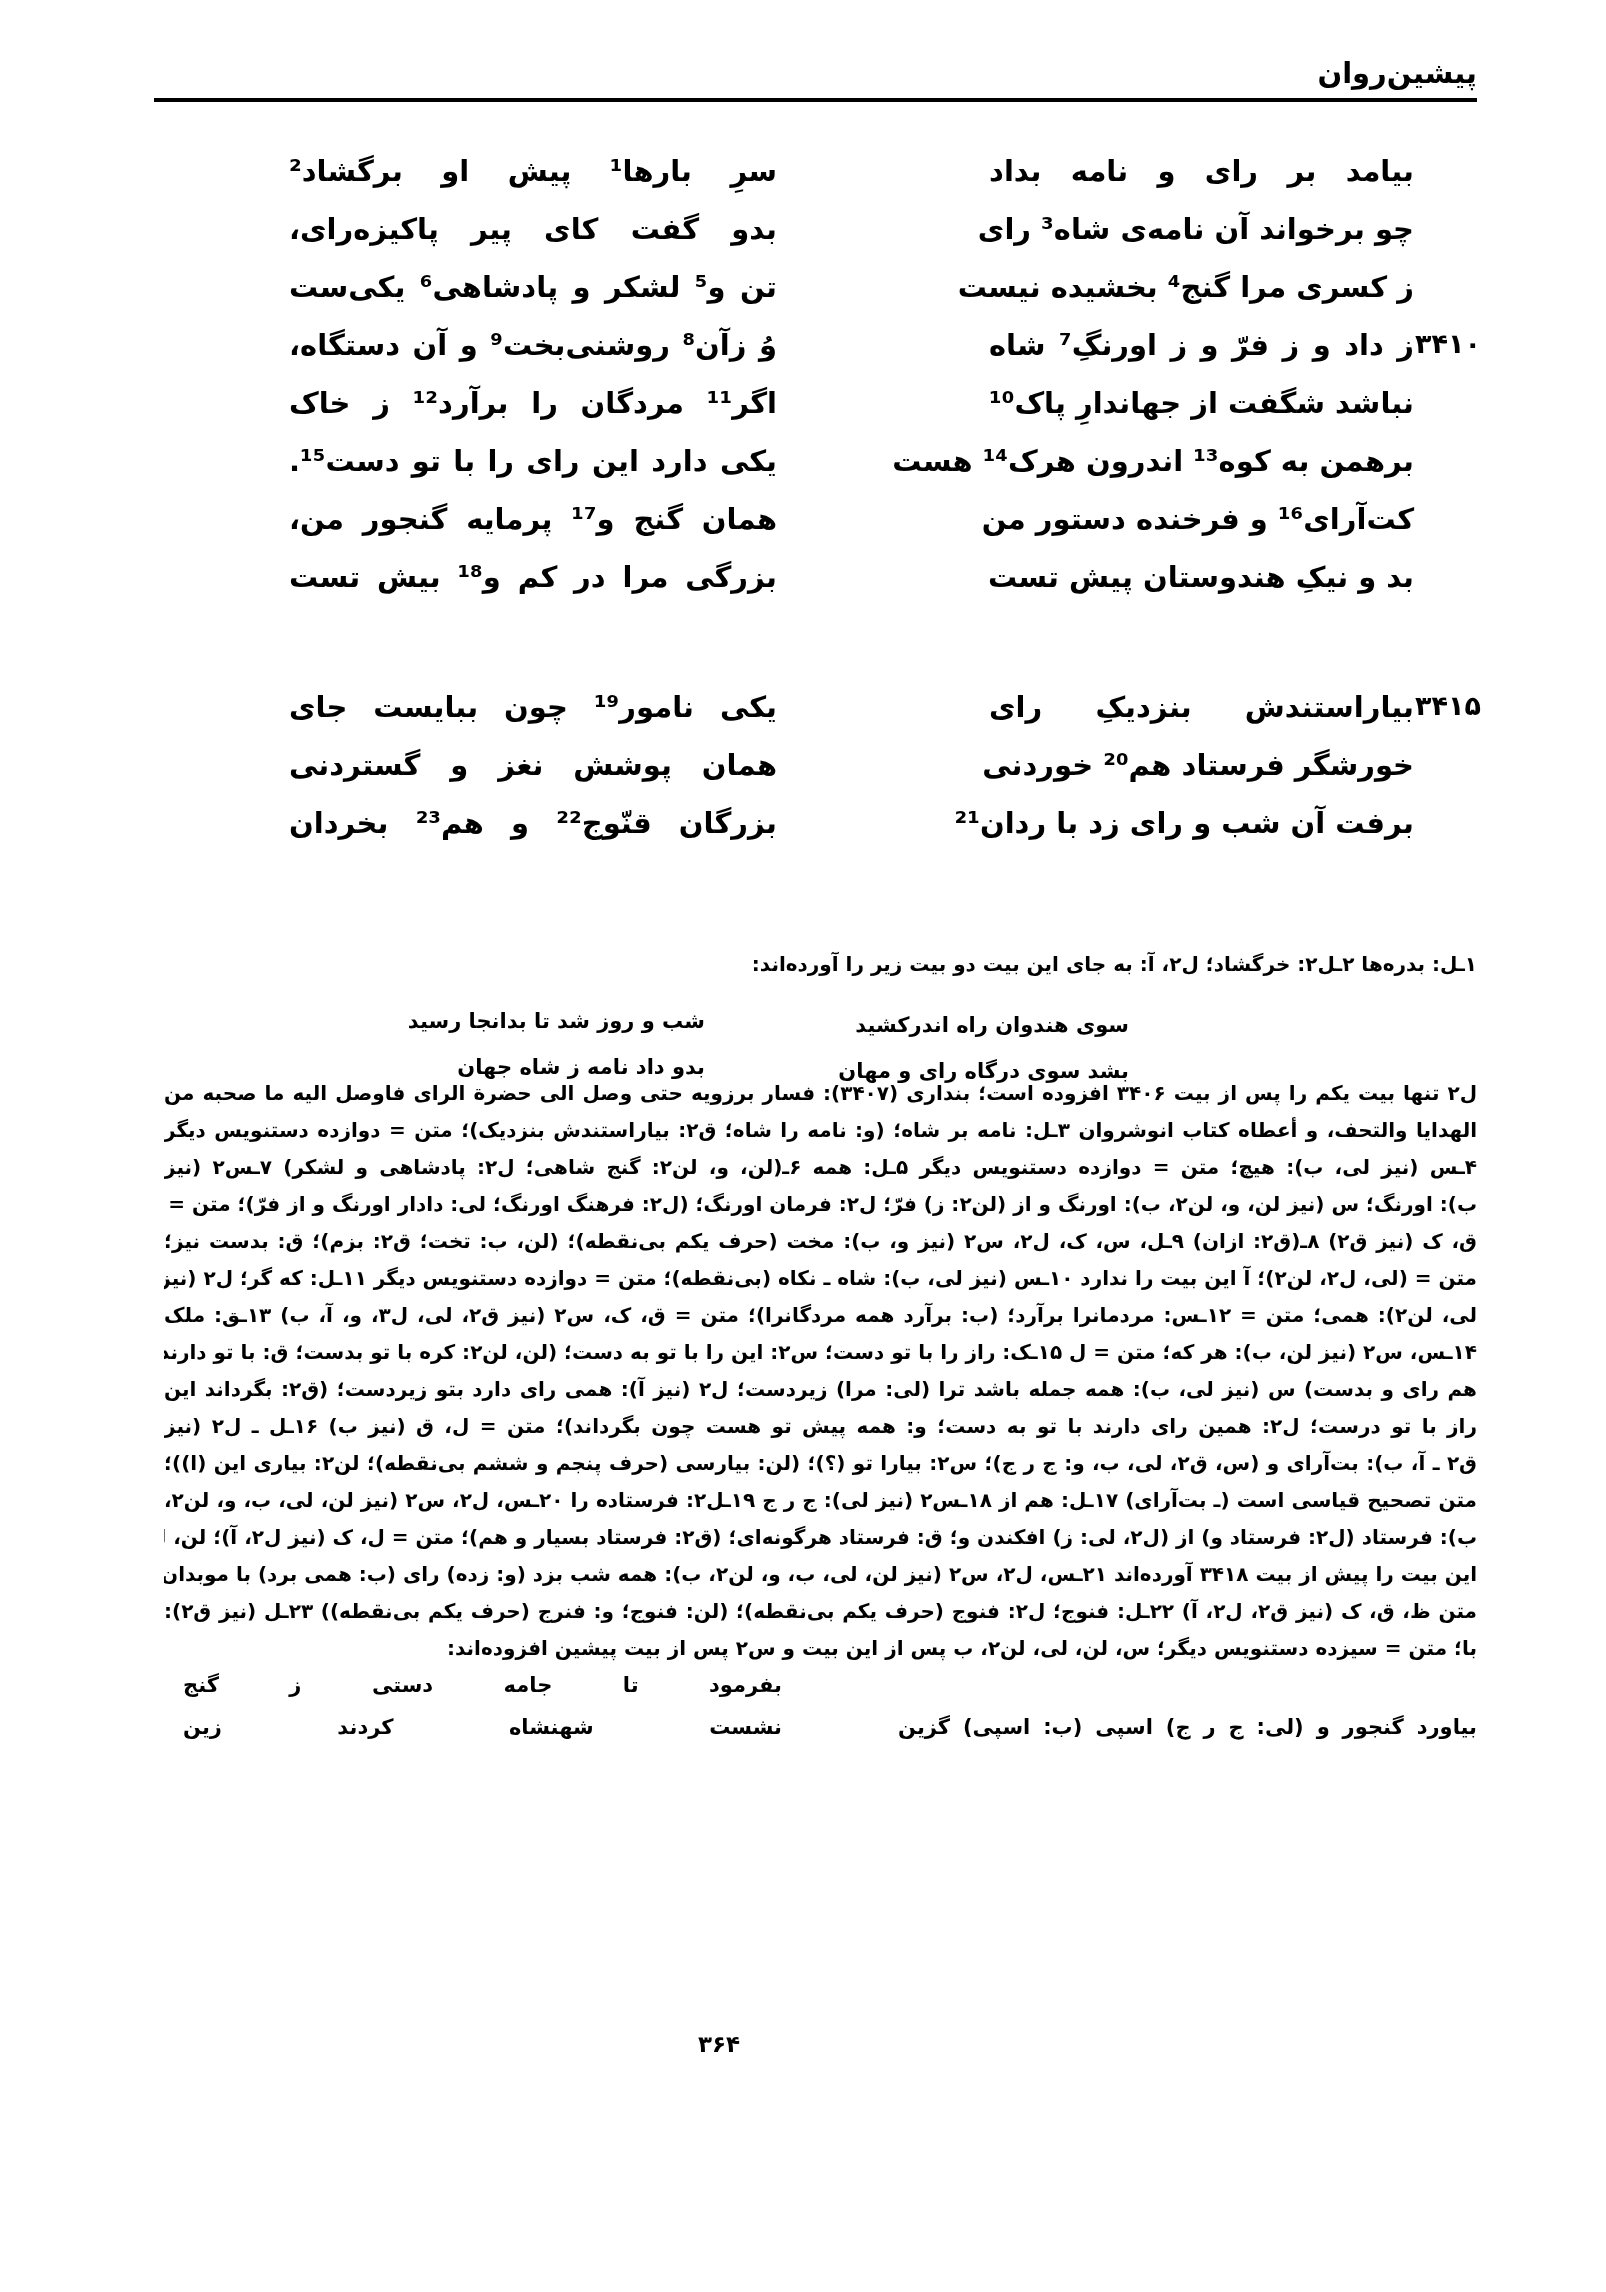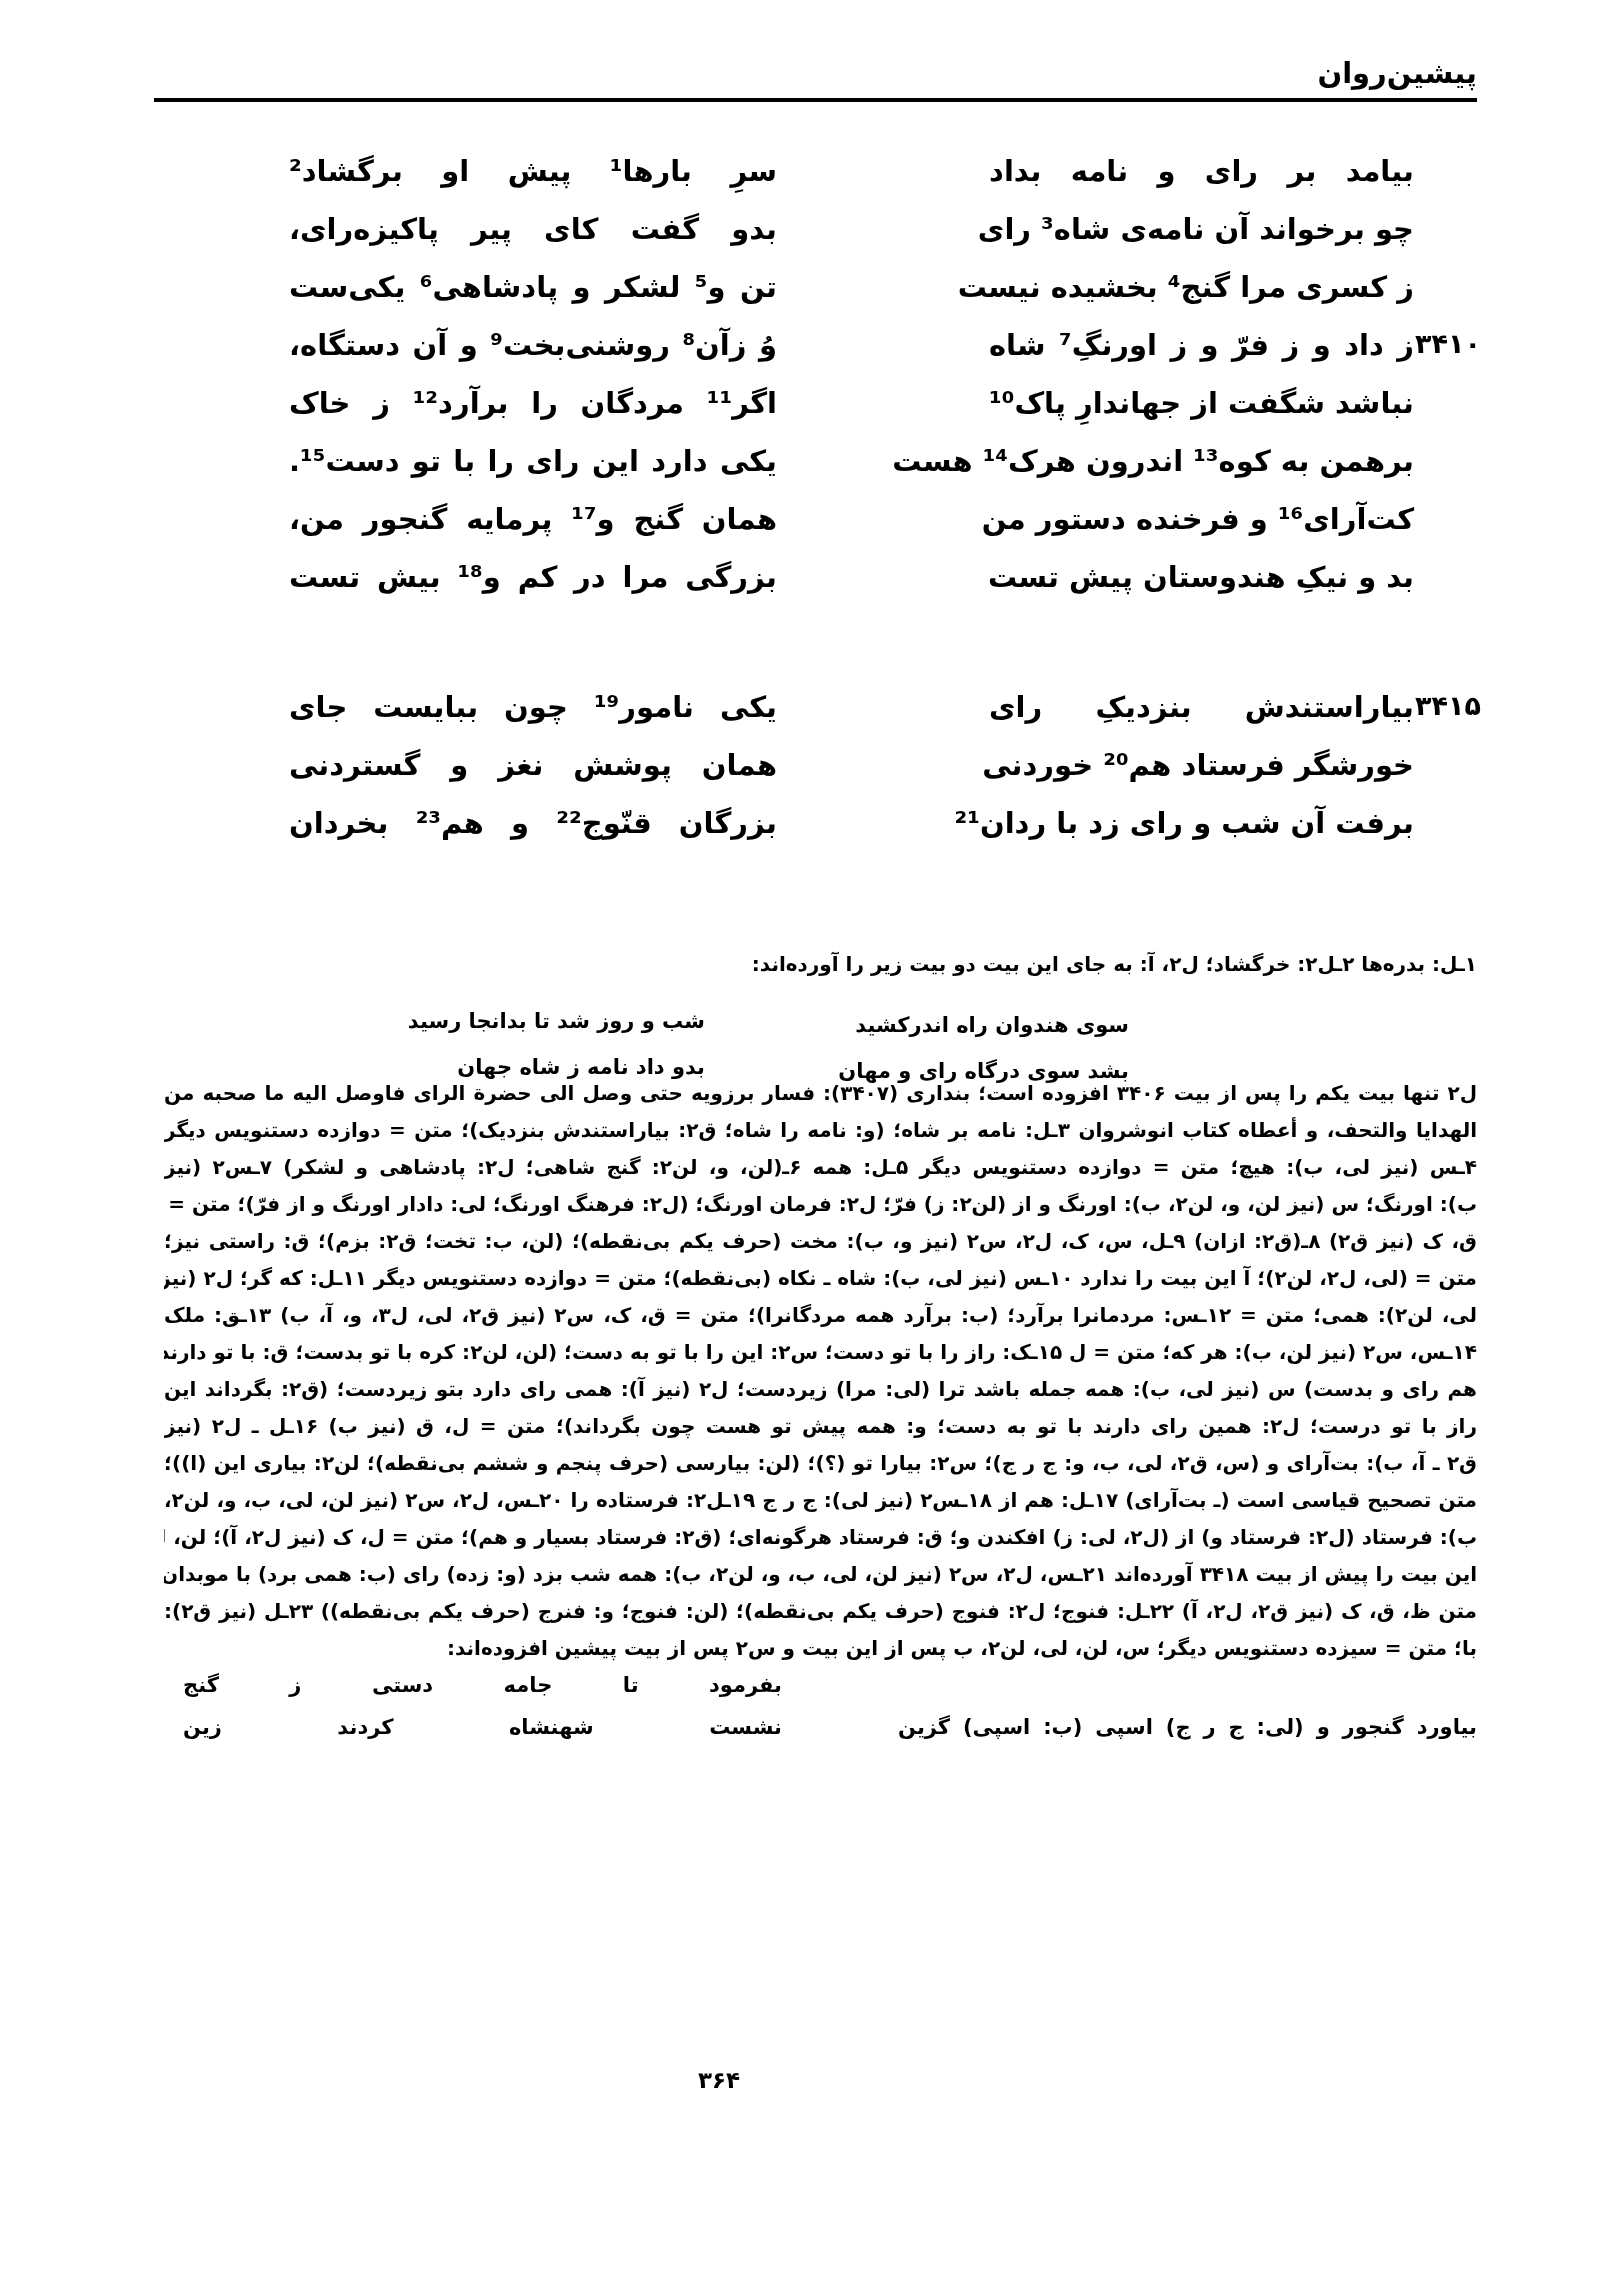--- a/index.html
+++ b/index.html
@@ -16,21 +16,21 @@
     .notes { position:absolute; top:946px; left:164px; width:1313px; direction:rtl; font-size:20px; line-height:37px; text-align:justify; }
     .note-line { white-space:nowrap; overflow:hidden; text-align:justify; text-align-last:justify; }
     .note-line.last { text-align-last:right; }
     .alt-verse { position:relative; height:46px; font-size:21px; }
     .alt-verse span { position:absolute; white-space:nowrap; }
     .alt-verse .r { right:348px;margin-top:24px; }
     .alt-verse .l { right:772px;margin-top:20px; }
     .bottom-verse { position:relative; height:42px; font-size:21px; }
     .bottom-verse .r { position:absolute; right:0; width:579px; white-space:nowrap; text-align:justify; text-align-last:justify; }
     .bottom-verse .l { position:absolute; right:695px; width:599px; white-space:nowrap; text-align:justify; text-align-last:justify; }
-    .page-number { position:absolute; top:2031px; left:0; width:1438px; text-align:center; font-size:23px;margin-top:36px; }
+    .page-number { position:absolute; top:2031px; left:0; width:1438px; text-align:center; font-size:23px; }
   </style>
 </head>
 <body>
 
 <div>
   <div class="header-title">پیشین‌روان</div>
   <div class="header-rule"></div>
 </div>
 
 <div class="poem">
@@ -91,21 +91,21 @@
     <span class="l">شب و روز شد تا بدانجا رسید</span>
   </div>
   <div class="alt-verse">
     <span class="r">بشد سوی درگاه رای و مهان</span>
     <span class="l">بدو داد نامه ز شاه جهان</span>
   </div>
   <div class="note-line">ل۲ تنها بیت یکم را پس از بیت ۳۴۰۶ افزوده است؛ بنداری (۳۴۰۷): فسار برزویه حتی وصل الی حضرة الرای فاوصل الیه ما صحبه من</div>
   <div class="note-line">الهدایا والتحف، و أعطاه کتاب انوشروان ۳ـل: نامه بر شاه؛ (و: نامه را شاه؛ ق۲: بیاراستندش بنزدیک)؛ متن = دوازده دستنویس دیگر</div>
   <div class="note-line">۴ـس (نیز لی، ب): هیچ؛ متن = دوازده دستنویس دیگر ۵ـل: همه ۶ـ(لن، و، لن۲: گنج شاهی؛ ل۲: پادشاهی و لشکر) ۷ـس۲ (نیز</div>
   <div class="note-line">ب): اورنگ؛ س (نیز لن، و، لن۲، ب): اورنگ و از (لن۲: ز) فرّ؛ ل۲: فرمان اورنگ؛ (ل۲: فرهنگ اورنگ؛ لی: دادار اورنگ و از فرّ)؛ متن = ل،</div>
-  <div class="note-line">ق، ک (نیز ق۲) ۸ـ(ق۲: ازان) ۹ـل، س، ک، ل۲، س۲ (نیز و، ب): مخت (حرف یکم بی‌نقطه)؛ (لن، ب: تخت؛ ق۲: بزم)؛ ق: راستی نیز؛</div>
+  <div class="note-line">ق، ک (نیز ق۲) ۸ـ(ق۲: ازان) ۹ـل، س، ک، ل۲، س۲ (نیز و، ب): مخت (حرف یکم بی‌نقطه)؛ (لن، ب: تخت؛ ق۲: بزم)؛ ق: بدست نیز؛</div>
   <div class="note-line">متن = (لی، ل۲، لن۲)؛ آ این بیت را ندارد ۱۰ـس (نیز لی، ب): شاه ـ نکاه (بی‌نقطه)؛ متن = دوازده دستنویس دیگر ۱۱ـل: که گر؛ ل۲ (نیز</div>
   <div class="note-line">لی، لن۲): همی؛ متن = ۱۲ـس: مردمانرا برآرد؛ (ب: برآرد همه مردگانرا)؛ متن = ق، ک، س۲ (نیز ق۲، لی، ل۳، و، آ، ب) ۱۳ـق: ملک</div>
   <div class="note-line">۱۴ـس، س۲ (نیز لن، ب): هر که؛ متن = ل ۱۵ـک: راز را با تو دست؛ س۲: این را با تو به دست؛ (لن، لن۲: کره با تو بدست؛ ق: با تو دارند</div>
   <div class="note-line">هم رای و بدست) س (نیز لی، ب): همه جمله باشد ترا (لی: مرا) زیردست؛ ل۲ (نیز آ): همی رای دارد بتو زیردست؛ (ق۲: بگرداند این</div>
   <div class="note-line">راز با تو درست؛ ل۲: همین رای دارند با تو به دست؛ و: همه پیش تو هست چون بگرداند)؛ متن = ل، ق (نیز ب) ۱۶ـل ـ ل۲ (نیز</div>
   <div class="note-line">ق۲ ـ آ، ب): بت‌آرای و (س، ق۲، لی، ب، و: ج ر ج)؛ س۲: بیارا تو (؟)؛ (لن: بیارسی (حرف پنجم و ششم بی‌نقطه)؛ لن۲: بیاری این (ا))؛</div>
   <div class="note-line">متن تصحیح قیاسی است (ـ بت‌آرای) ۱۷ـل: هم از ۱۸ـس۲ (نیز لی): ج ر ج ۱۹ـل۲: فرستاده را ۲۰ـس، ل۲، س۲ (نیز لن، لی، ب، و، لن۲،</div>
   <div class="note-line">ب): فرستاد (ل۲: فرستاد و) از (ل۲، لی: ز) افکندن و؛ ق: فرستاد هرگونه‌ای؛ (ق۲: فرستاد بسیار و هم)؛ متن = ل، ک (نیز ل۲، آ)؛ لن، لن۲</div>
   <div class="note-line">این بیت را پیش از بیت ۳۴۱۸ آورده‌اند ۲۱ـس، ل۲، س۲ (نیز لن، لی، ب، و، لن۲، ب): همه شب بزد (و: زده) رای (ب: همی برد) با موبدان؛</div>
   <div class="note-line">متن ظ، ق، ک (نیز ق۲، ل۲، آ) ۲۲ـل: فنوج؛ ل۲: فنوج (حرف یکم بی‌نقطه)؛ (لن: فنوج؛ و: فنرج (حرف یکم بی‌نقطه)) ۲۳ـل (نیز ق۲):</div>

